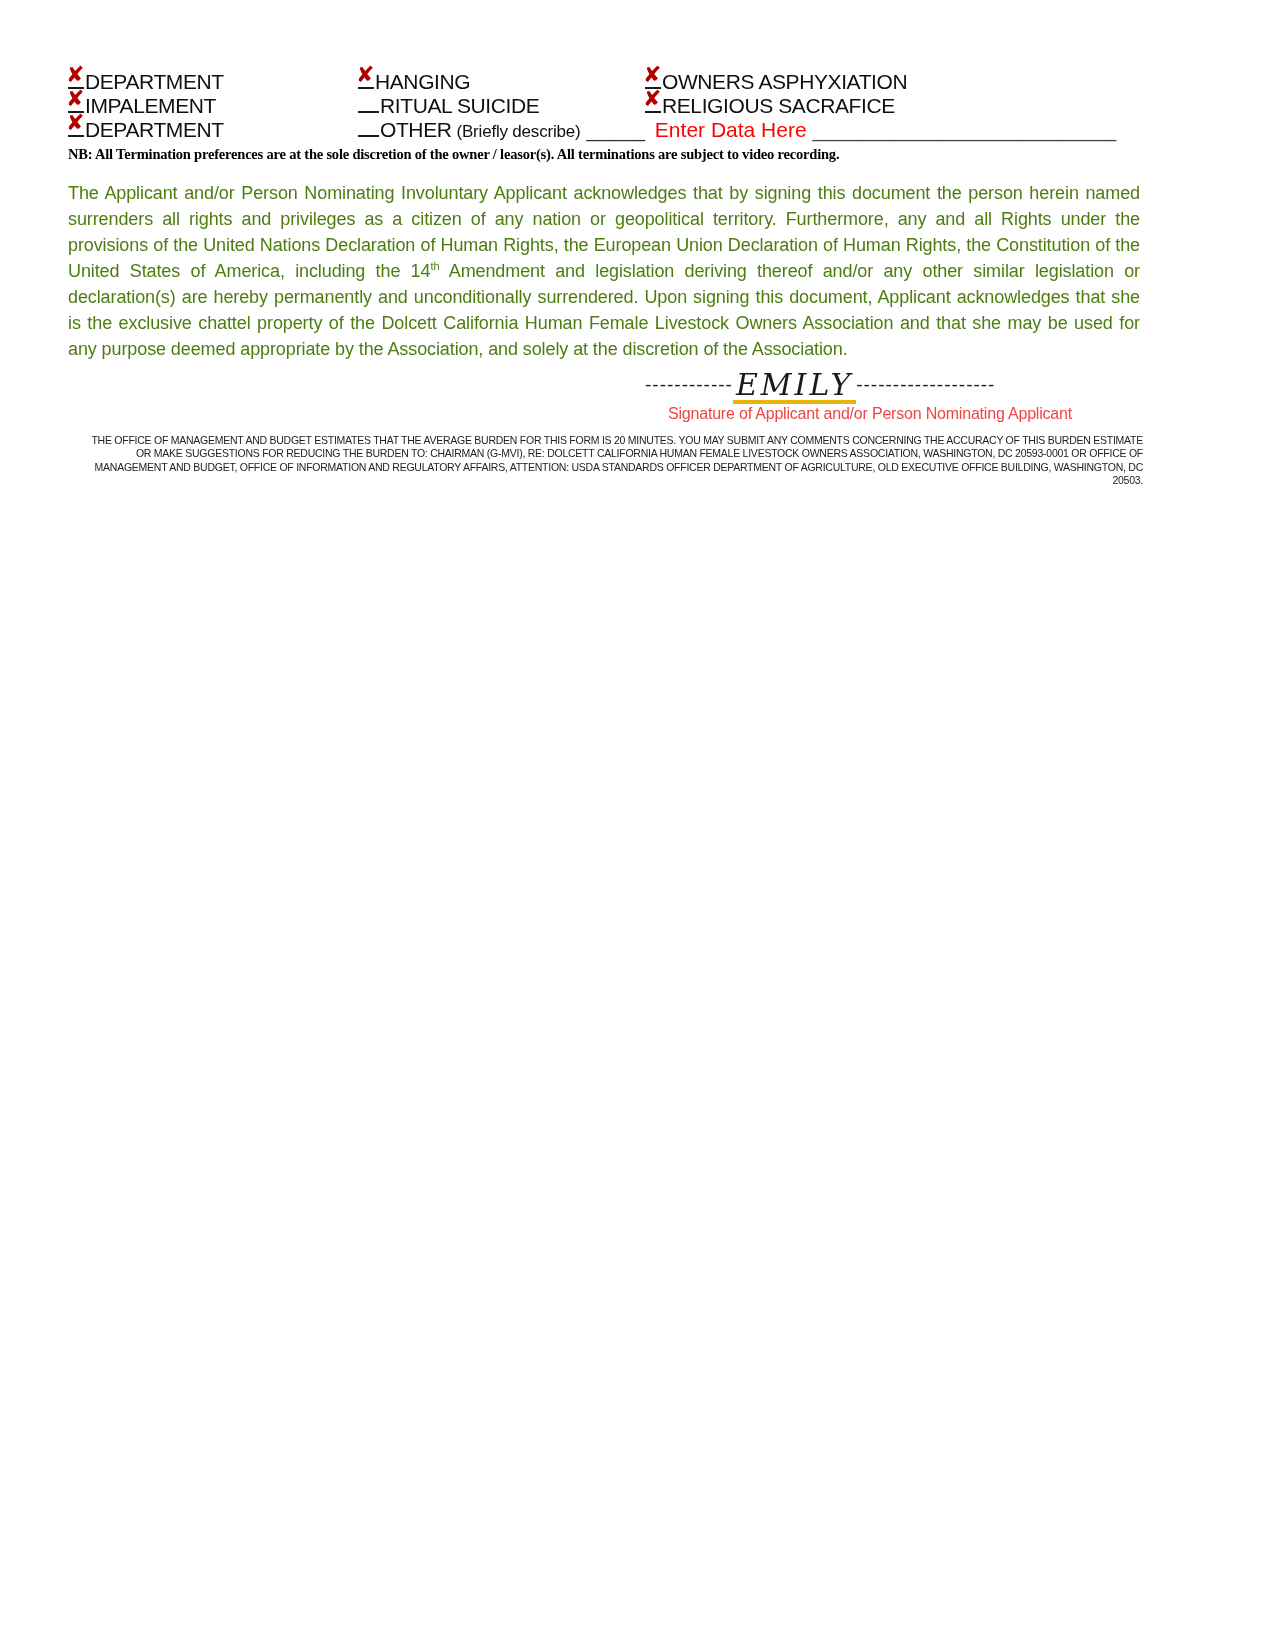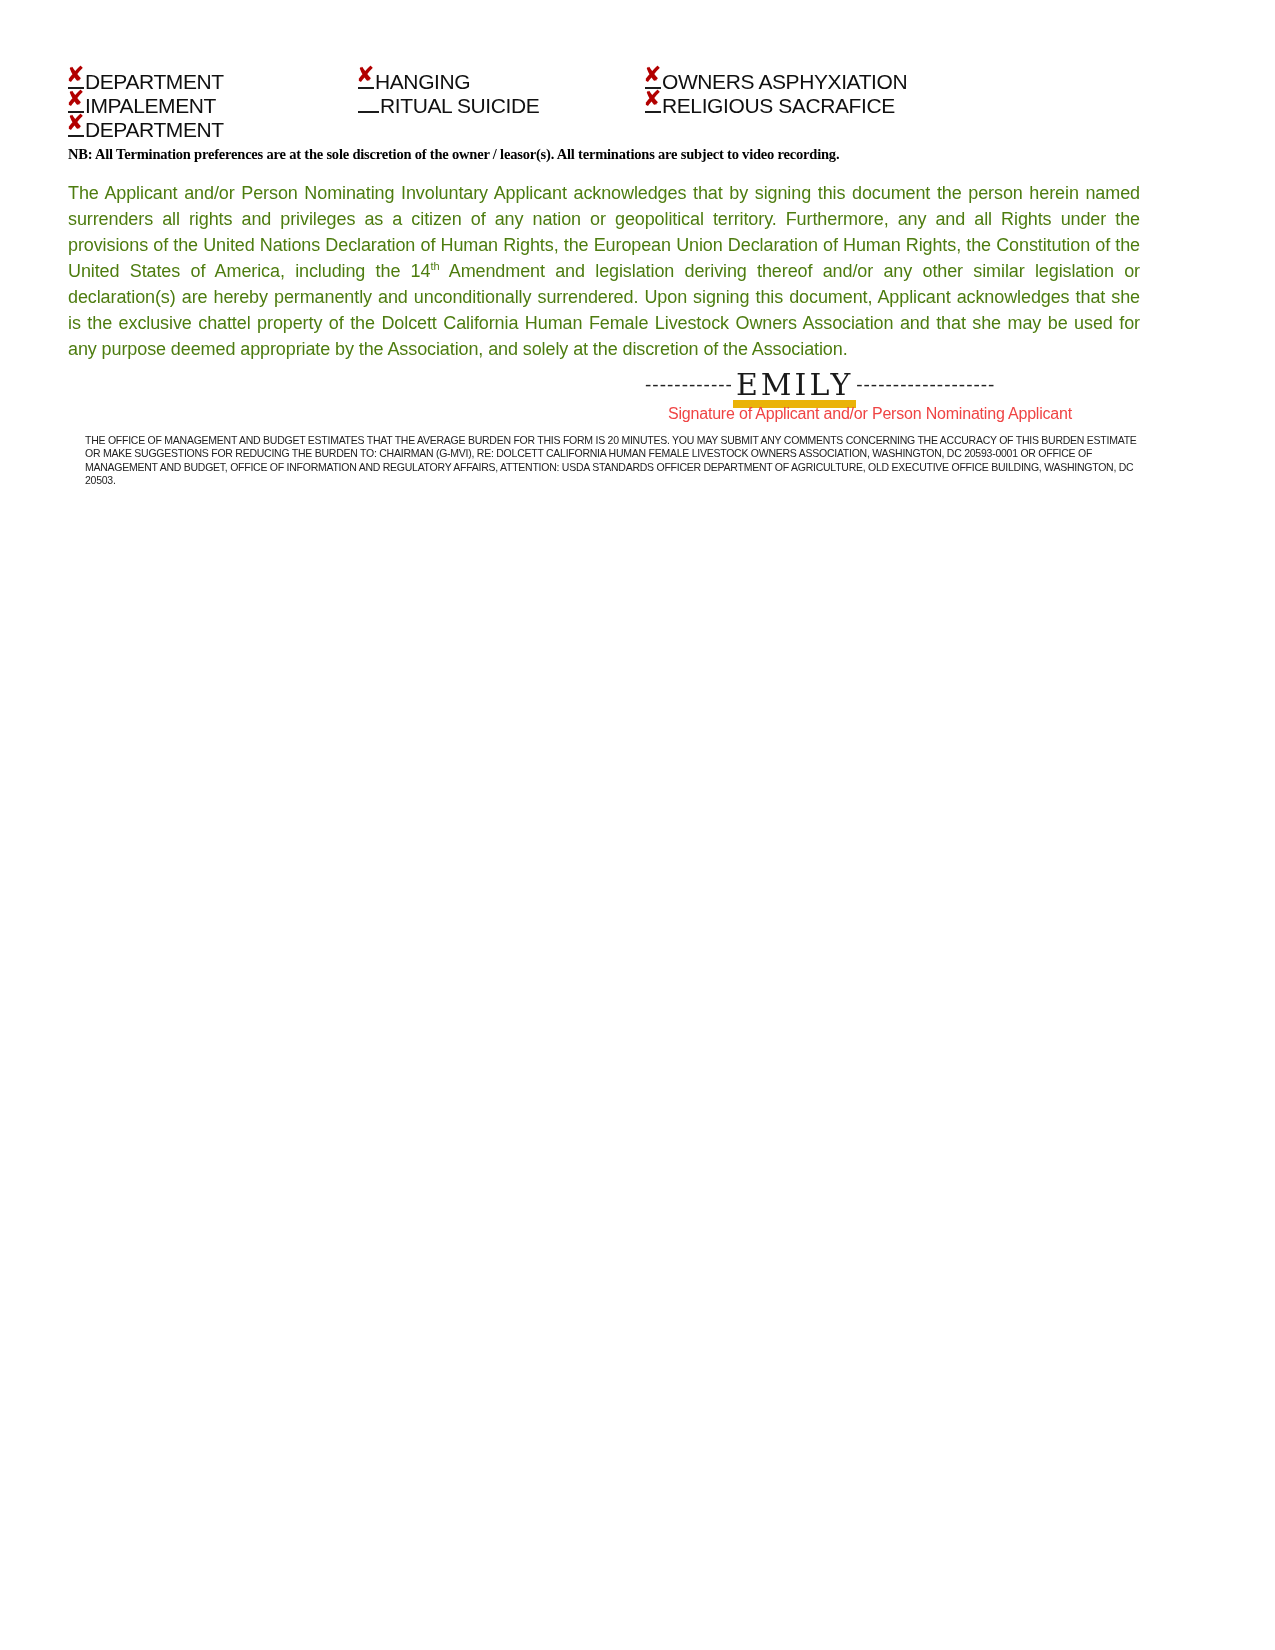--- a/index.html
+++ b/index.html
@@ -57,36 +57,36 @@
   }
   .agreement sup{font-size:11px;vertical-align:super;line-height:0;}
 
   
   .sig-line{
     position:absolute;left:645px;top:370px;
     font-size:19px;color:#222;white-space:nowrap;letter-spacing:1px;
   }
   .sig-name{
     display:inline-block;
-    font-family:"DejaVu Serif",serif;
+    font-family:"DejaVu Serif",serif;font-style:italic;
     font-size:30px;letter-spacing:3px;color:#1a1a1a;
-    border-bottom:8px solid #eab308;
+    border-bottom:4px solid #eab308;
     padding:0 3px;line-height:30px;
     vertical-align:-4px;
   }
   .sig-label{
     position:absolute;left:668px;top:405px;
     font-size:16px;color:#ef4444;letter-spacing:-0.2px;
   }
 
   
   .fine-print{
     position:absolute;left:85px;top:434px;width:1058px;
     font-size:10.5px;line-height:13.4px;letter-spacing:-0.25px;
-    color:#222;text-align:left;
+    color:#222;text-align:right;
   }
 </style>
 </head>
 <body>
 
 <div class="page">
 
   <div class="options">
 
     <div class="opt-row">
@@ -110,20 +110,23 @@
       </div>
       <div class="cell c3">
         <span class="chk checked"><span class="xmark">✘</span></span><span class="opt-label">RELIGIOUS SACRAFICE</span>
       </div>
     </div>
 
     <div class="opt-row">
       <div class="cell c1">
         <span class="chk checked"><span class="xmark">✘</span></span><span class="opt-label">DEPARTMENT</span>
       </div>
+      <div class="cell c3">
+        <span class="chk unchecked"></span><span class="opt-label">OTHER</span><span class="opt-hint">(Briefly describe)</span><span class="blank-short">_____</span><span class="enter-data">Enter Data Here</span><span class="blank-long">__________________________</span>
+      </div>
     </div>
 
   </div>
 
   <div class="nb-note">NB: All Termination preferences are at the sole discretion of the owner / leasor(s). All terminations are subject to video recording.</div>
 
   <div class="agreement"><span>The Applicant and/or Person Nominating Involuntary Applicant acknowledges that by signing this document the person herein named surrenders all rights and privileges as a citizen of any nation or geopolitical territory. Furthermore, any and all Rights under the provisions of the United Nations Declaration of Human Rights, the European Union Declaration of Human Rights, the Constitution of the United States of America, including the 14</span><sup>th</sup><span> Amendment and legislation deriving thereof and/or any other similar legislation or declaration(s) are hereby permanently and unconditionally surrendered. Upon signing this document, Applicant acknowledges that she is the exclusive chattel property of the Dolcett California Human Female Livestock Owners Association and that she may be used for any purpose deemed appropriate by the Association, and solely at the discretion of the Association.</span></div>
 
   <div class="sig-line"><span>------------</span><span class="sig-name">EMILY</span><span>-------------------</span></div>
   <div class="sig-label">Signature of Applicant and/or Person Nominating Applicant</div>

